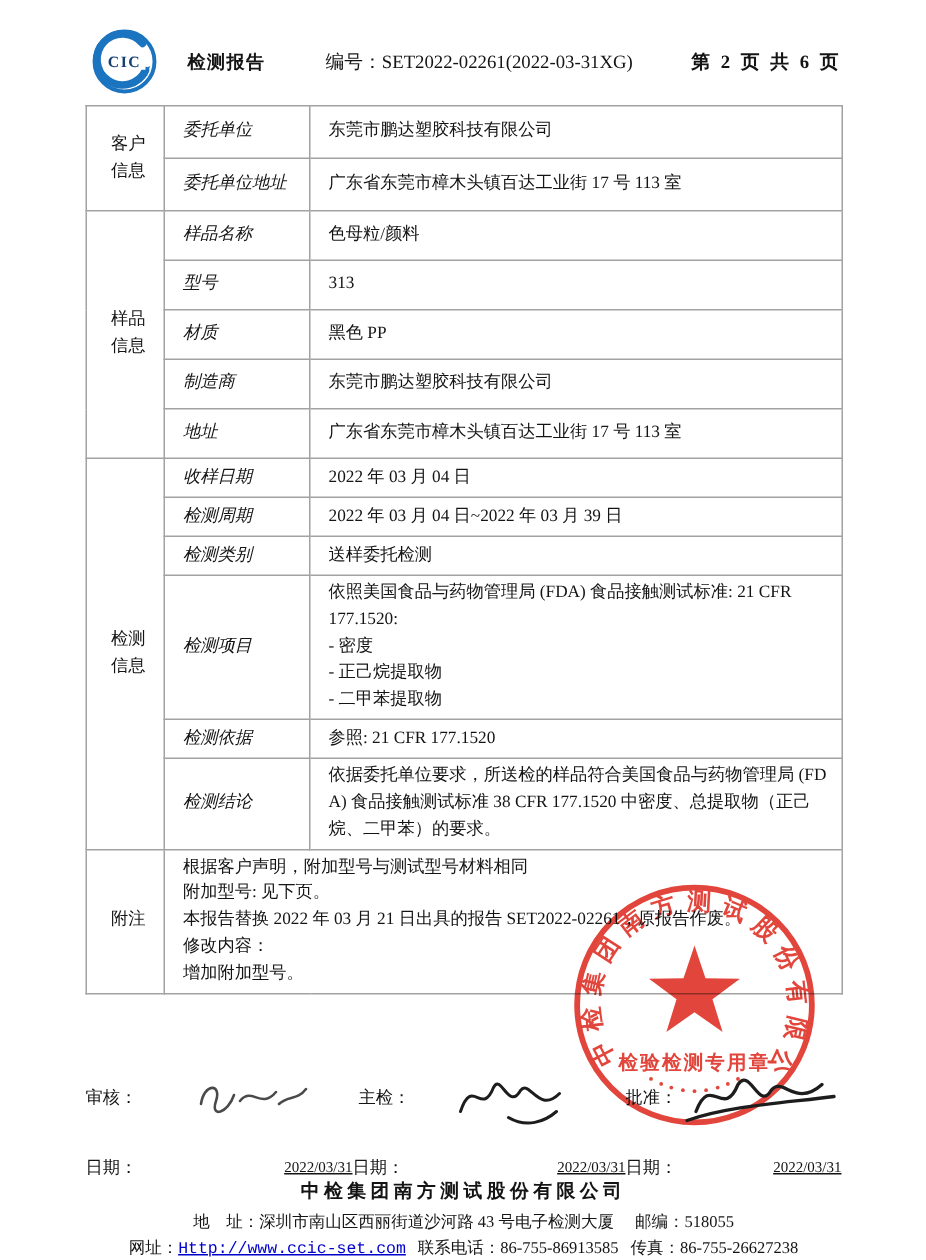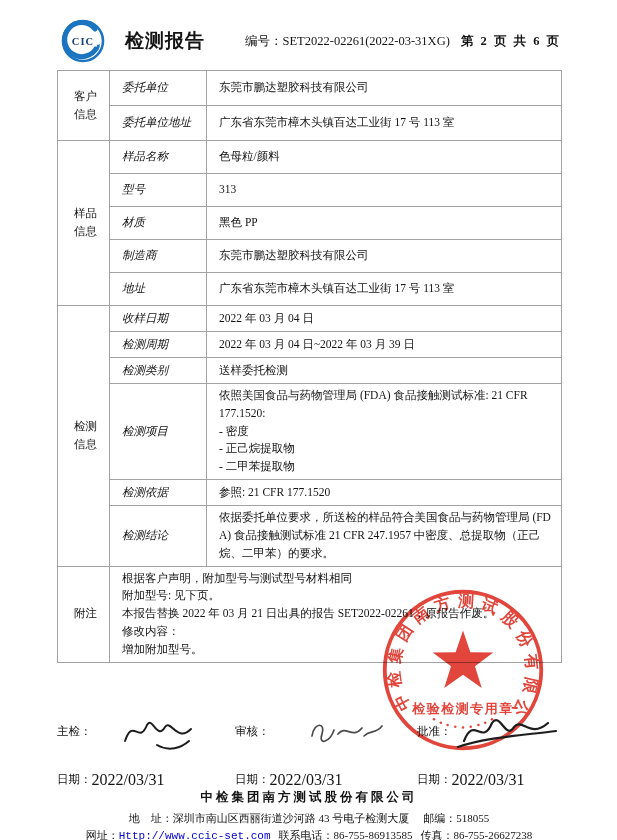--- a/index.html
+++ b/index.html
@@ -13,21 +13,21 @@
     position:relative;
     width:617px; height:840px;
     padding:18px 56px 10px 57px;
     display:flex; flex-direction:column;
     overflow:hidden;
     background:#fff;
   }
   
   .header { display:flex; align-items:center; height:54px; margin-bottom:6px; }
   .logo-wrap { width:52px; height:46px; flex:0 0 auto; }
-  .doc-title { font-weight:bold; font-size:19px; letter-spacing:1px; margin-left:16px; }
+  .doc-title { font-weight:bold; font-size:12px; letter-spacing:1px; margin-left:16px; }
   .report-no { font-weight:normal; font-size:12.5px; margin-left:40px; white-space:nowrap; }
   .page-info { font-weight:bold; font-size:12.5px; margin-left:auto; letter-spacing:2px; white-space:nowrap; }
   
   table.report { width:504px; border-collapse:collapse; table-layout:fixed; }
   table.report td {
     border:1px solid #a2a2a2;
     font-size:11.5px;
     padding:3px 8px 3px 12px;
     vertical-align:middle;
     line-height:1.55;
@@ -40,23 +40,23 @@
   tr.rh35 { height:35px; } tr.rh33 { height:33px; } tr.rh26 { height:26px; }
   tr.rh86 { height:86px; } tr.rh48 { height:48px; } tr.rh96 { height:96px; }
   
   .sign-area { display:flex; margin-top:46px; width:504px; }
   .sign-col { display:flex; align-items:center; }
   .sign-col .lab { font-size:11.5px; white-space:nowrap; }
   .sc1 { width:178px; } .sc2 { width:182px; } .sc3 { width:144px; }
   .sig-box { flex:1; display:flex; justify-content:center; align-items:center; }
   .sig3-box svg { position:relative; z-index:3; }
   .date-area { display:flex; margin-top:16px; width:504px; }
-  .date-col { display:flex; align-items:center; }
+  .date-col { display:flex; align-items:center;gap:28px; }
   .date-col .lab { font-size:11.5px; white-space:nowrap; }
-  .date-col .val { flex:1; text-align:left; font-size:16px; }
+  .date-col .val { flex:1; text-align:right; font-size:10px;text-decoration:underline; }
   
   .stamp {
     position:absolute; left:378px; top:585px;
     width:170px; height:170px;
     opacity:.92; mix-blend-mode:multiply;
     pointer-events:none; z-index:2;
   }
   .stamp text { font-family:"Liberation Serif","DejaVu Serif",serif; }
   
   .footer { margin-top:auto; text-align:center; padding-bottom:4px; }
@@ -152,48 +152,48 @@
 - 密度
 - 正己烷提取物
 - 二甲苯提取物</td>
       </tr>
       <tr class="rh26">
         <td class="lab">检测依据</td>
         <td>参照: 21 CFR 177.1520</td>
       </tr>
       <tr class="rh48">
         <td class="lab">检测结论</td>
-        <td>依据委托单位要求，所送检的样品符合美国食品与药物管理局 (FDA) 食品接触测试标准 21 CFR 247.1957 中密度、总提取物（正己烷、二甲苯）的要求。</td>
+        <td>依据委托单位要求，所送检的样品符合美国食品与药物管理局 (FDA) 食品接触测试标准 38 CFR 177.1520 中密度、总提取物（正己烷、二甲苯）的要求。</td>
       </tr>
 
       <tr class="rh96">
         <td class="sec">附注</td>
         <td class="pre" colspan="2">根据客户声明，附加型号与测试型号材料相同
 附加型号: 见下页。
 本报告替换 2022 年 03 月 21 日出具的报告 SET2022-02261，原报告作废。
 修改内容：
 增加附加型号。</td>
       </tr>
     </tbody>
   </table>
 
   <div class="sign-area">
+    <div class="sign-col sc2">
+      <span class="lab">审核：</span>
+      <span class="sig-box">
+        <svg width="86" height="40" viewBox="0 0 86 40">
+          <path d="M12 24 C14 10 26 10 22 22 C18 34 30 30 34 18 M38 22 C46 12 52 28 62 16 M64 24 C70 18 76 22 82 14" fill="none" stroke="#4a4a4a" stroke-width="1.7" stroke-linecap="round"></path>
+        </svg>
+      </span>
+    </div>
     <div class="sign-col sc1">
       <span class="lab">主检：</span>
       <span class="sig-box">
         <svg width="92" height="42" viewBox="0 0 92 42">
           <path d="M8 30 C16 6 22 34 30 14 C35 4 40 30 48 16 C54 8 60 32 74 18 M40 34 C52 41 64 37 72 30" fill="none" stroke="#1d1d1d" stroke-width="2" stroke-linecap="round"></path>
-        </svg>
-      </span>
-    </div>
-    <div class="sign-col sc2">
-      <span class="lab">审核：</span>
-      <span class="sig-box">
-        <svg width="86" height="40" viewBox="0 0 86 40">
-          <path d="M12 24 C14 10 26 10 22 22 C18 34 30 30 34 18 M38 22 C46 12 52 28 62 16 M64 24 C70 18 76 22 82 14" fill="none" stroke="#4a4a4a" stroke-width="1.7" stroke-linecap="round"></path>
         </svg>
       </span>
     </div>
     <div class="sign-col sc3">
       <span class="lab">批准：</span>
       <span class="sig-box sig3-box">
         <svg width="104" height="46" viewBox="0 0 104 46">
           <path d="M10 32 C20 6 28 38 38 14 C46 2 52 32 60 18 C68 8 76 30 94 14 M4 38 C32 28 72 26 102 22" fill="none" stroke="#1d1d1d" stroke-width="2.2" stroke-linecap="round"></path>
         </svg>
       </span>

